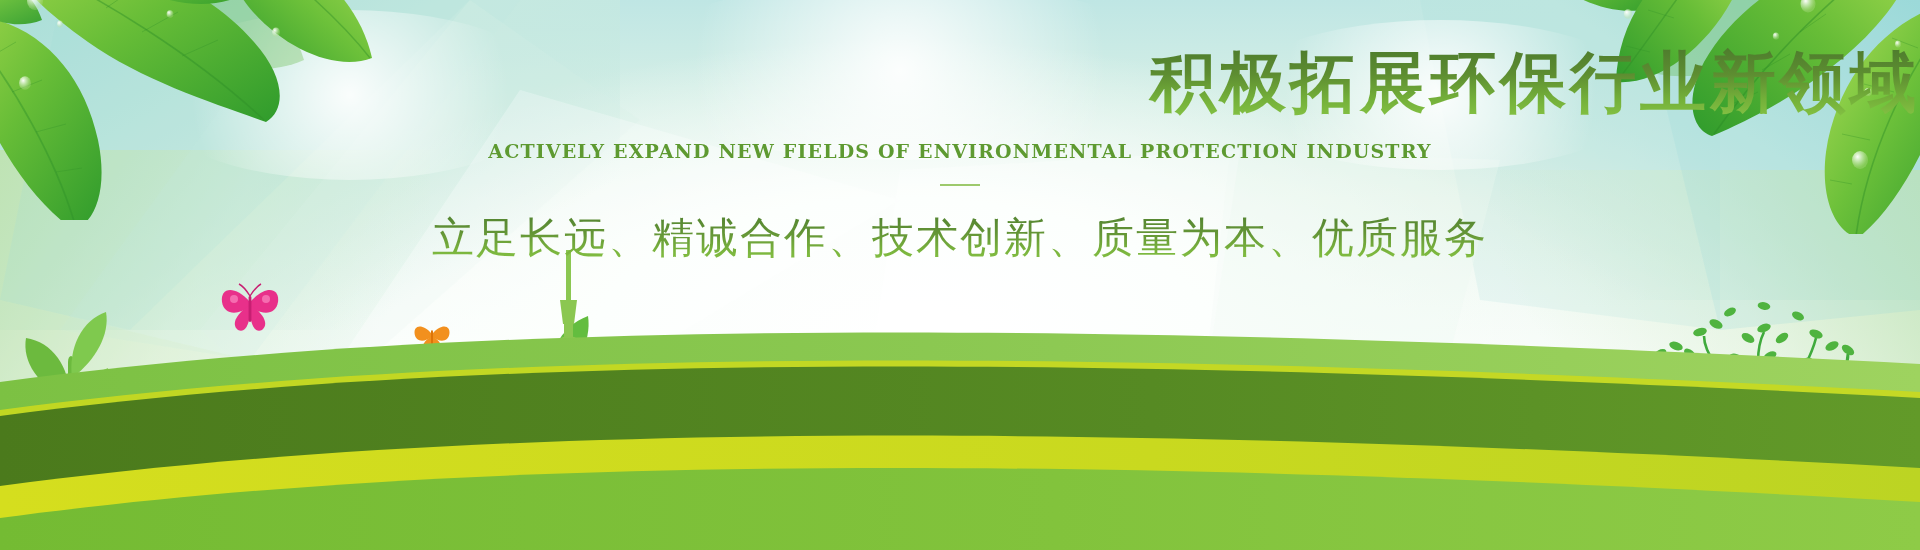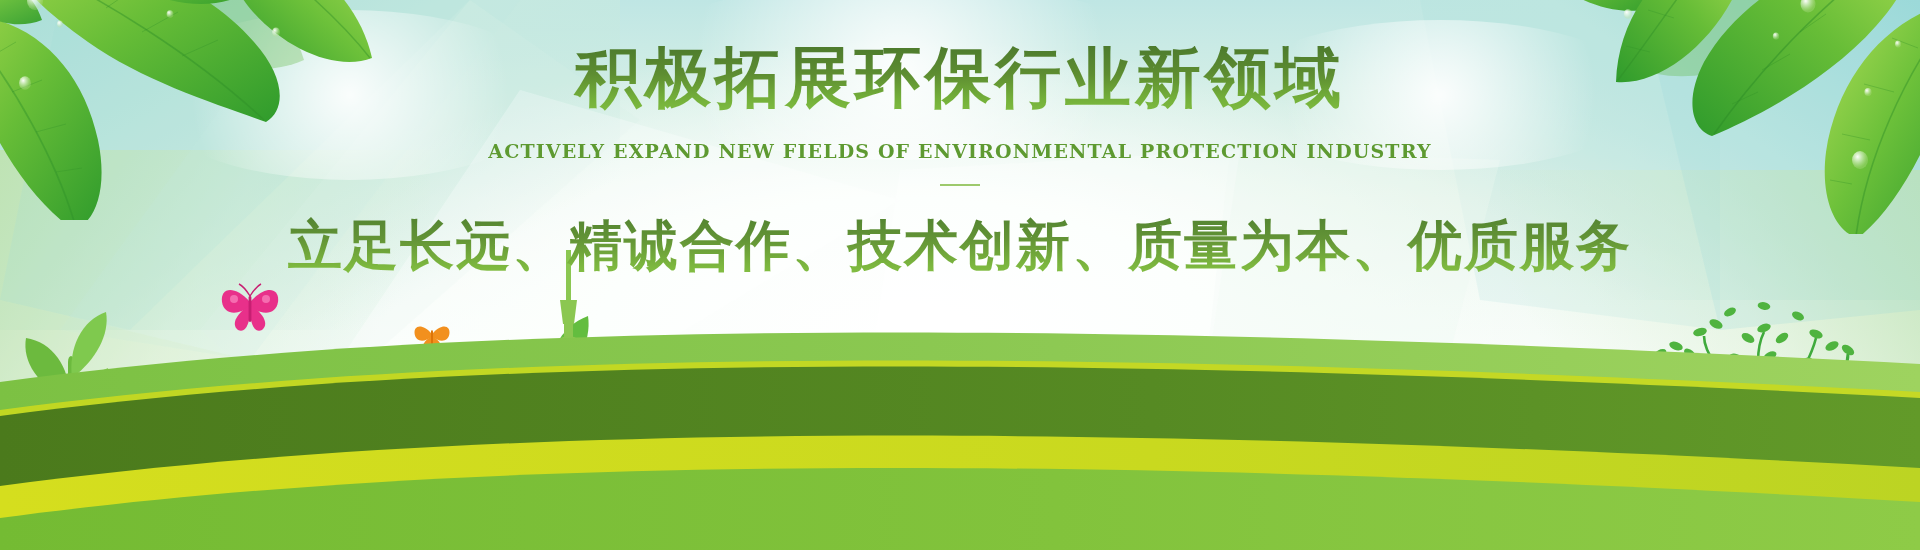--- a/index.html
+++ b/index.html
@@ -54,38 +54,39 @@
     position:absolute; left:0; right:0; top:46px;
     text-align:center; z-index:40;
   }
   .headline {
     font-size:66px; line-height:1.12;
     font-weight:700;
     letter-spacing:4px;
     background:linear-gradient(to bottom, #4d7b2d 0%, #5d8d31 38%, #74b03a 72%, #86c445 100%);
     -webkit-background-clip:text; background-clip:text;
     -webkit-text-fill-color:transparent; color:#5d8d31;
-    font-family:Liberation Mono, monospace;
+    font-family:Liberation Serif, serif;
+    text-align:right;
   }
   .sub-en {
     margin-top:20px;
     font-size:19px; font-weight:700;
     letter-spacing:1.15px;
     color:#5e9a31;
     font-family:"DejaVu Serif","Liberation Serif",serif;
   }
   .divider {
     margin:22px auto 0;
     width:40px; height:2px;
     background:#8cbf52;
     opacity:.85;
   }
   .tagline {
     margin-top:24px;
-    font-size:54px; font-weight:700;
+    font-size:42px; font-weight:400;
     letter-spacing:2px;
     background:linear-gradient(to bottom, #4f8030 0%, #639436 40%, #7db83f 78%, #8cc64a 100%);
     -webkit-background-clip:text; background-clip:text;
     -webkit-text-fill-color:transparent; color:#639436;
     font-family:"DejaVu Serif","Liberation Serif",serif;
   }
 
   
   .scene { position:absolute; left:0; bottom:0; width:1920px; height:300px; z-index:20; }
   .waves { position:absolute; left:0; bottom:0; width:1920px; height:230px; z-index:30; }

